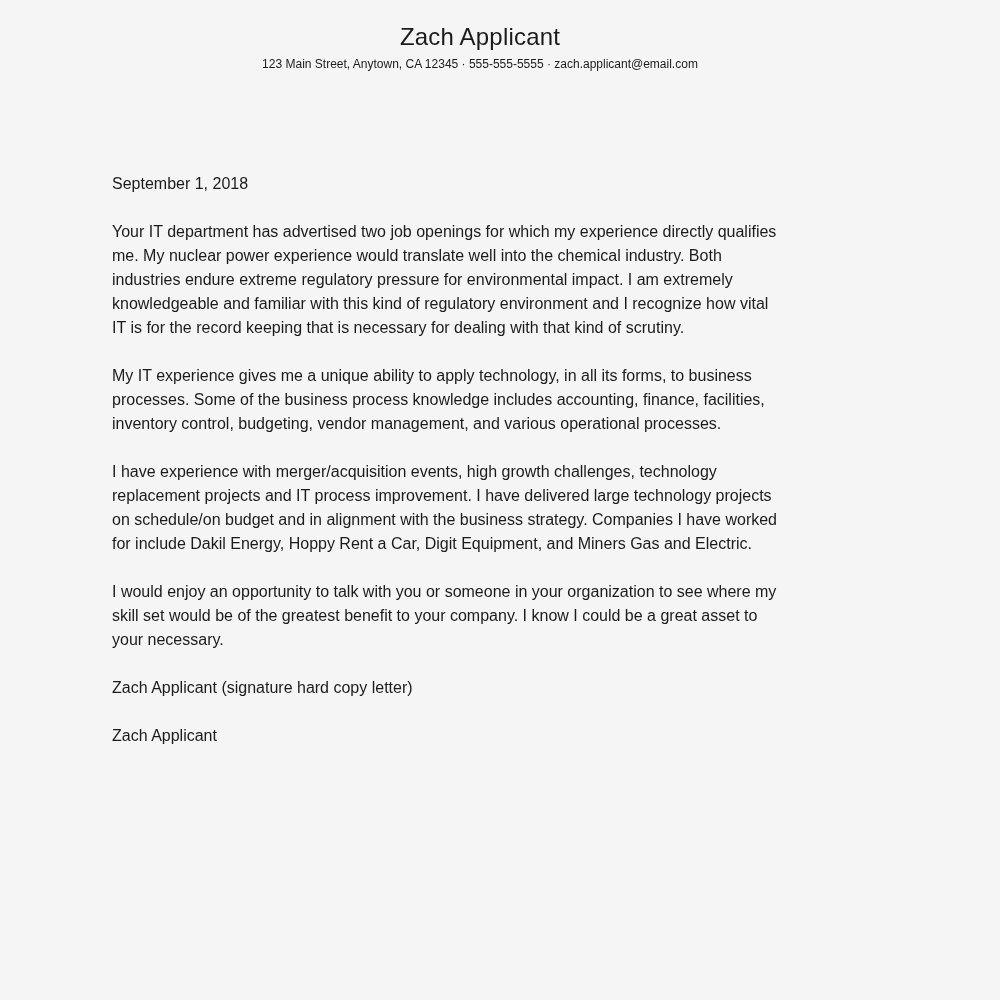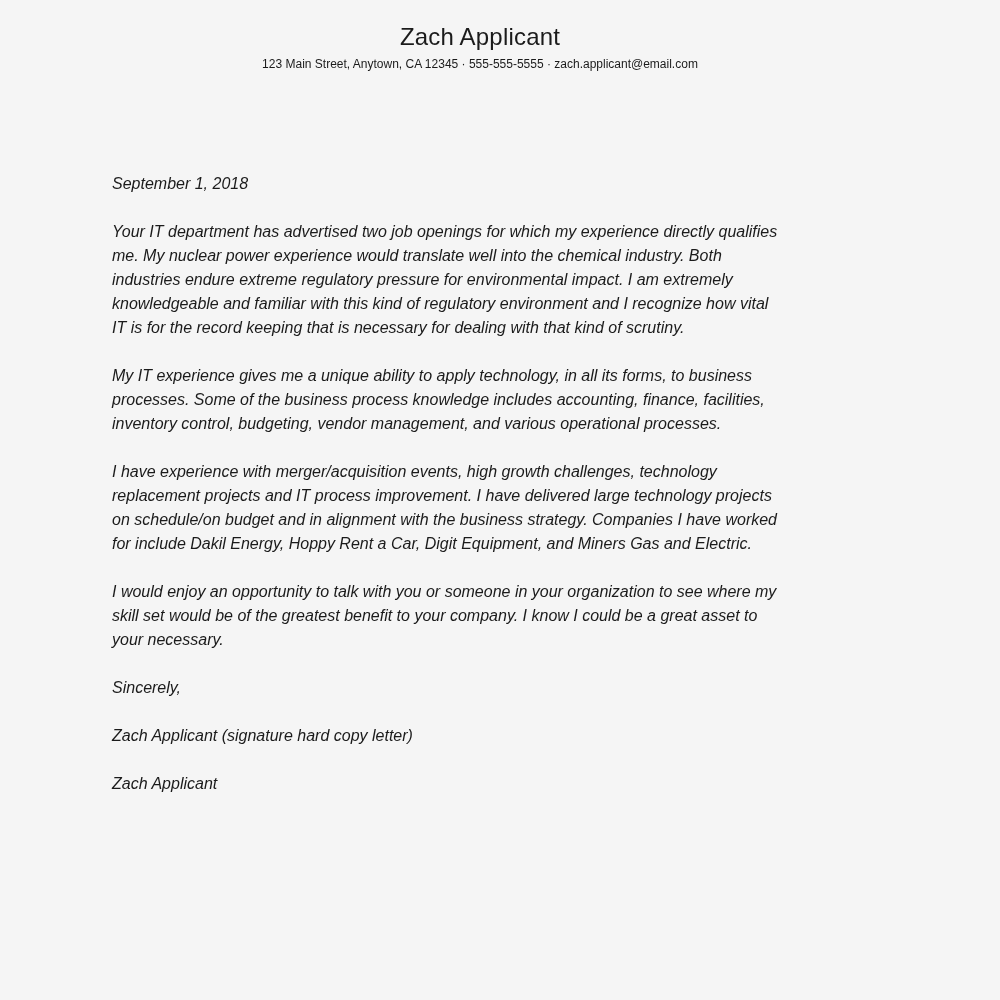--- a/index.html
+++ b/index.html
@@ -33,21 +33,20 @@
     margin-top: 2px;
   }
   .letter {
     margin: 98px 40px 0 112px;
     font-size: 16px;
     line-height: 24px;
   }
   .block {
     margin: 0 0 24px 0;
     white-space: pre-line;
-    font-style: italic;
   }
   .block:last-child {
     margin-bottom: 0;
   }
 </style>
 </head>
 <body>
 
 <div class="page">
 
@@ -74,20 +73,19 @@
 
     <div class="block">I have experience with merger/acquisition events, high growth challenges, technology
 replacement projects and IT process improvement. I have delivered large technology projects
 on schedule/on budget and in alignment with the business strategy. Companies I have worked
 for include Dakil Energy, Hoppy Rent a Car, Digit Equipment, and Miners Gas and Electric.</div>
 
     <div class="block">I would enjoy an opportunity to talk with you or someone in your organization to see where my
 skill set would be of the greatest benefit to your company. I know I could be a great asset to
 your necessary.</div>
 
-    <div class="block">Sincerely,</div>
 
     <div class="block">Zach Applicant (signature hard copy letter)</div>
 
     <div class="block">Zach Applicant</div>
 
   </div>
 </div>
 
 </body></html>

